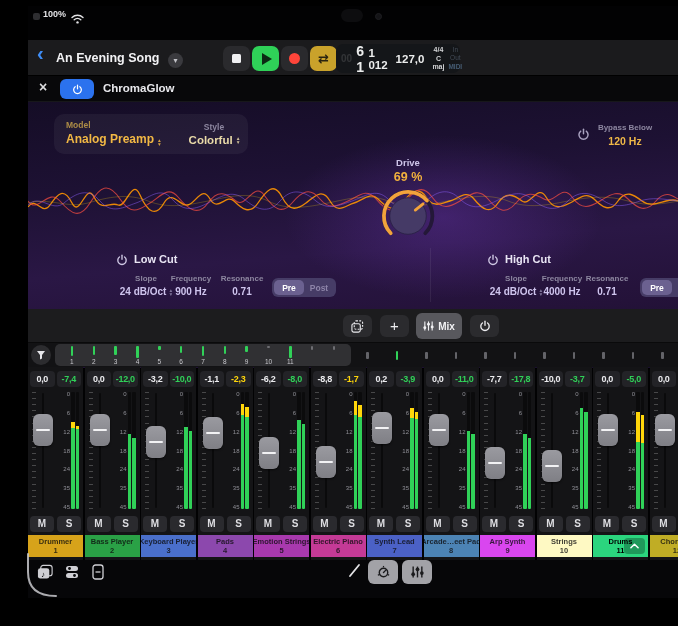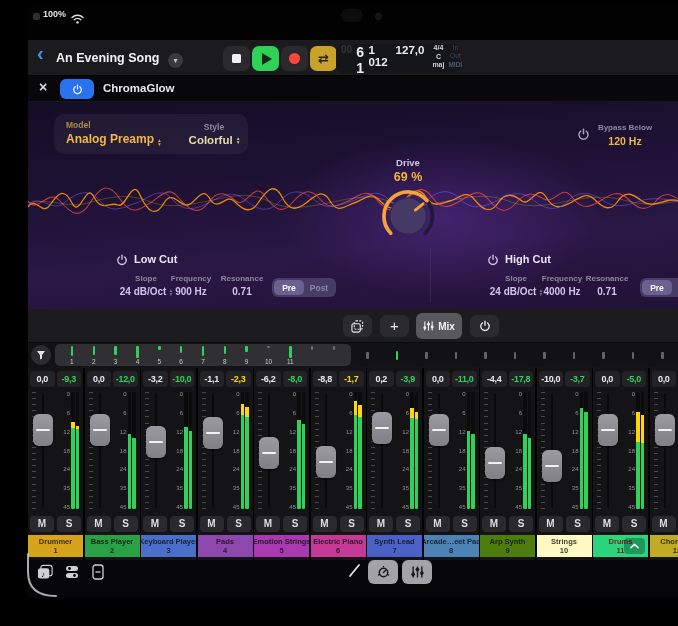--- a/index.html
+++ b/index.html
@@ -22,21 +22,21 @@
   .title-chev{left:168px;top:53px;width:15px;height:15px;border-radius:50%;background:#3a3a3e;
     color:#c4c4c9;font-size:8px;line-height:15px;text-align:center;}
   .tbtn{top:46px;width:27px;height:25px;border-radius:7px;background:#2a2a2d;display:flex;align-items:center;justify-content:center;}
   .stop-glyph{width:9px;height:9px;background:#f0f0f2;border-radius:1.5px;}
   .play-btn{background:#2fd158;}
   .play-glyph{width:0;height:0;border-left:10px solid #0c2a14;border-top:6px solid transparent;border-bottom:6px solid transparent;margin-left:2px;}
   .rec-glyph{width:11px;height:11px;background:#ff453a;border-radius:50%;}
   .cycle-btn{background:#c9a22b;}
   .cycle-glyph{font-size:13px;font-weight:700;color:#2a2410;line-height:13px;}
   .lcd{left:336px;top:44px;width:124px;height:29px;border-radius:7px;background:#141619;
-    display:flex;align-items:flex-start;padding:0 5px;gap:4px;color:#eceded;}
+    display:flex;align-items:center;padding:0 5px;gap:4px;color:#eceded;}
   .lcd-dim{font-size:10px;color:rgba(255,255,255,0.13);font-weight:700;}
   .lcd-bars{font-size:14px;font-weight:700;letter-spacing:0.5px;}
   .lcd-beats{font-size:11.5px;font-weight:700;}
   .lcd-div{width:1px;height:16px;background:#33363b;}
   .lcd-tempo{font-size:11.5px;font-weight:700;}
   .lcd-col{display:flex;flex-direction:column;line-height:8px;gap:1px;text-align:center;}
   .lcd-sig,.lcd-key{font-size:7px;font-weight:700;color:#d3d4d6;}
   .lcd-io{font-size:6.5px;color:rgba(150,170,195,0.35);}
   .lcd-midi{font-size:6.5px;font-weight:700;color:rgba(110,150,190,0.55);}
   .count-group{left:472px;top:46px;width:66px;height:26px;border-radius:8px;background:#27272a;
@@ -404,21 +404,21 @@
       <span class="out-bar"></span>
       <span class="out-bar"></span>
       <span class="out-bar"></span>
       <span class="out-bar"></span>
     </div>
 
   <div class="abs strips" id="strips">
       <div class="strip">
         <div class="vals">
        <div class="valbox">0,0</div>
-       <div class="valbox green">-9,3</div>
+       <div class="valbox green">-7,4</div>
      </div>
      <div class="fader">
        <div class="ruler"></div>
        <div class="groove"></div>
        <div class="cap" style="top:25px"></div>
        <div class="scale">
             <span style="top:2.0%">0</span>
             <span style="top:18.0%">6</span>
             <span style="top:34.0%">12</span>
             <span style="top:50.0%">18</span>
@@ -715,21 +715,21 @@
        <div class="msbox">S</div>
      </div>
      <div class="tag" style="background:#4c83b4;color:rgba(12,12,14,0.8)">
        <span class="tname">Arcade…eet Pad</span>
        <span class="tnum">8</span>
 
      </div>
       </div>
       <div class="strip">
         <div class="vals">
-       <div class="valbox">-4,4</div>
+       <div class="valbox">-7,7</div>
        <div class="valbox green">-17,8</div>
      </div>
      <div class="fader">
        <div class="ruler"></div>
        <div class="groove"></div>
        <div class="cap" style="top:58px"></div>
        <div class="scale">
             <span style="top:2.0%">0</span>
             <span style="top:18.0%">6</span>
             <span style="top:34.0%">12</span>
@@ -746,21 +746,21 @@
          <div class="mbar r">
               <div class="mfill" style="height:61%"></div>
               <div class="mtip" style="bottom:61%;height:0%"></div>
             </div>
        </div>
      </div>
      <div class="ms">
        <div class="msbox">M</div>
        <div class="msbox">S</div>
      </div>
-     <div class="tag" style="background:#4d7c0f;color:rgba(12,12,14,0.8)">
+     <div class="tag" style="background:#d946ef;color:rgba(12,12,14,0.8)">
        <span class="tname">Arp Synth</span>
        <span class="tnum">9</span>
 
      </div>
       </div>
       <div class="strip">
         <div class="vals">
        <div class="valbox">-10,0</div>
        <div class="valbox green">-3,7</div>
      </div>
@@ -824,21 +824,21 @@
          <div class="mbar r">
               <div class="mfill" style="height:56%"></div>
               <div class="mtip" style="bottom:56%;height:24%"></div>
             </div>
        </div>
      </div>
      <div class="ms">
        <div class="msbox">M</div>
        <div class="msbox">S</div>
      </div>
-     <div class="tag" style="background:#2bd57e;color:#7f1d1d">
+     <div class="tag" style="background:#2bd57e;color:#000000">
        <span class="tname">Drums</span>
        <span class="tnum">11</span>
        <span class="tag-expander">
          <svg width="9" height="6" viewBox="0 0 10 6">
            <path d="M1 5 L5 1 L9 5" stroke="#ffffff" stroke-width="1.6" fill="none" stroke-linecap="round" stroke-linejoin="round"></path>
          </svg>
           </span>
      </div>
       </div>
       <div class="strip">

